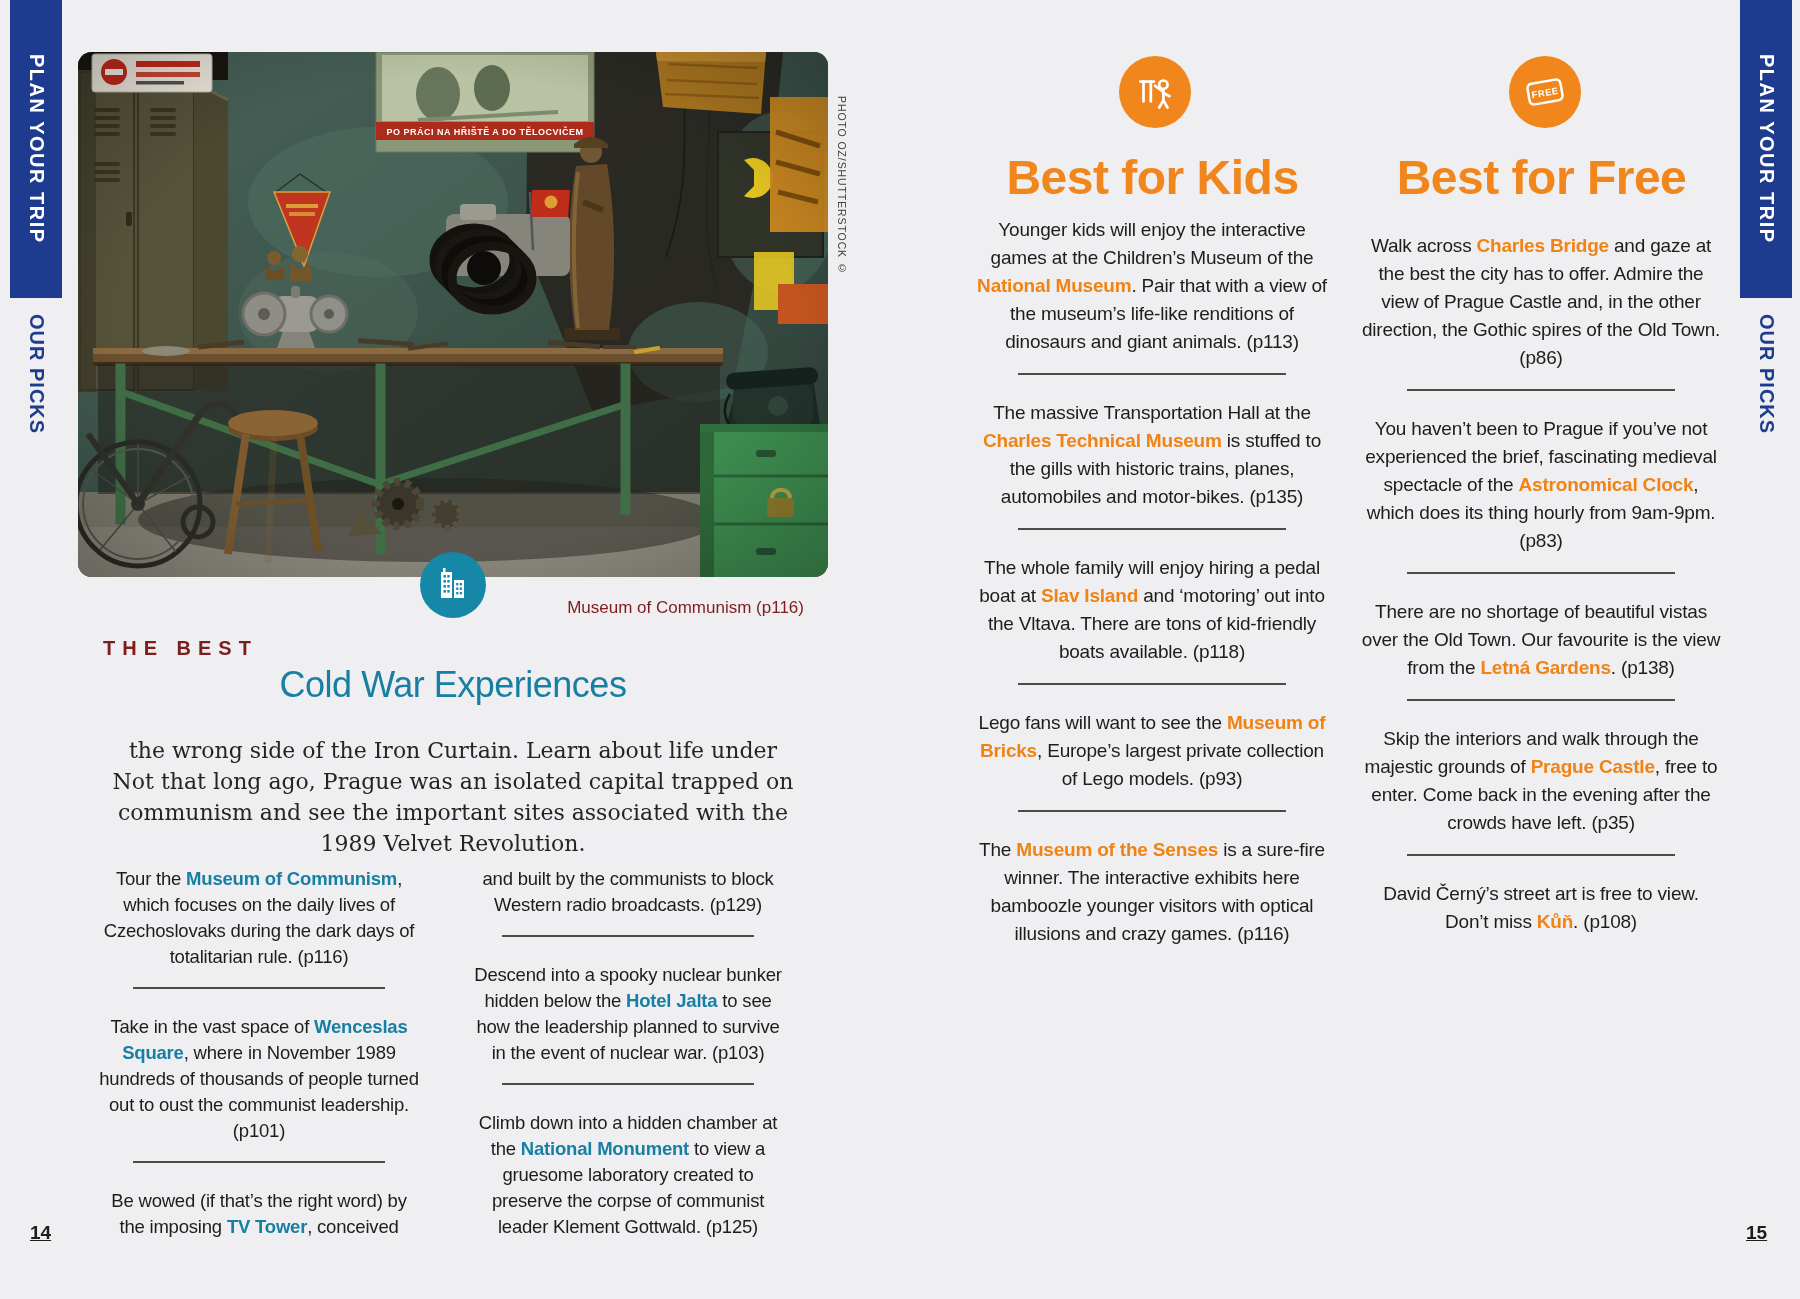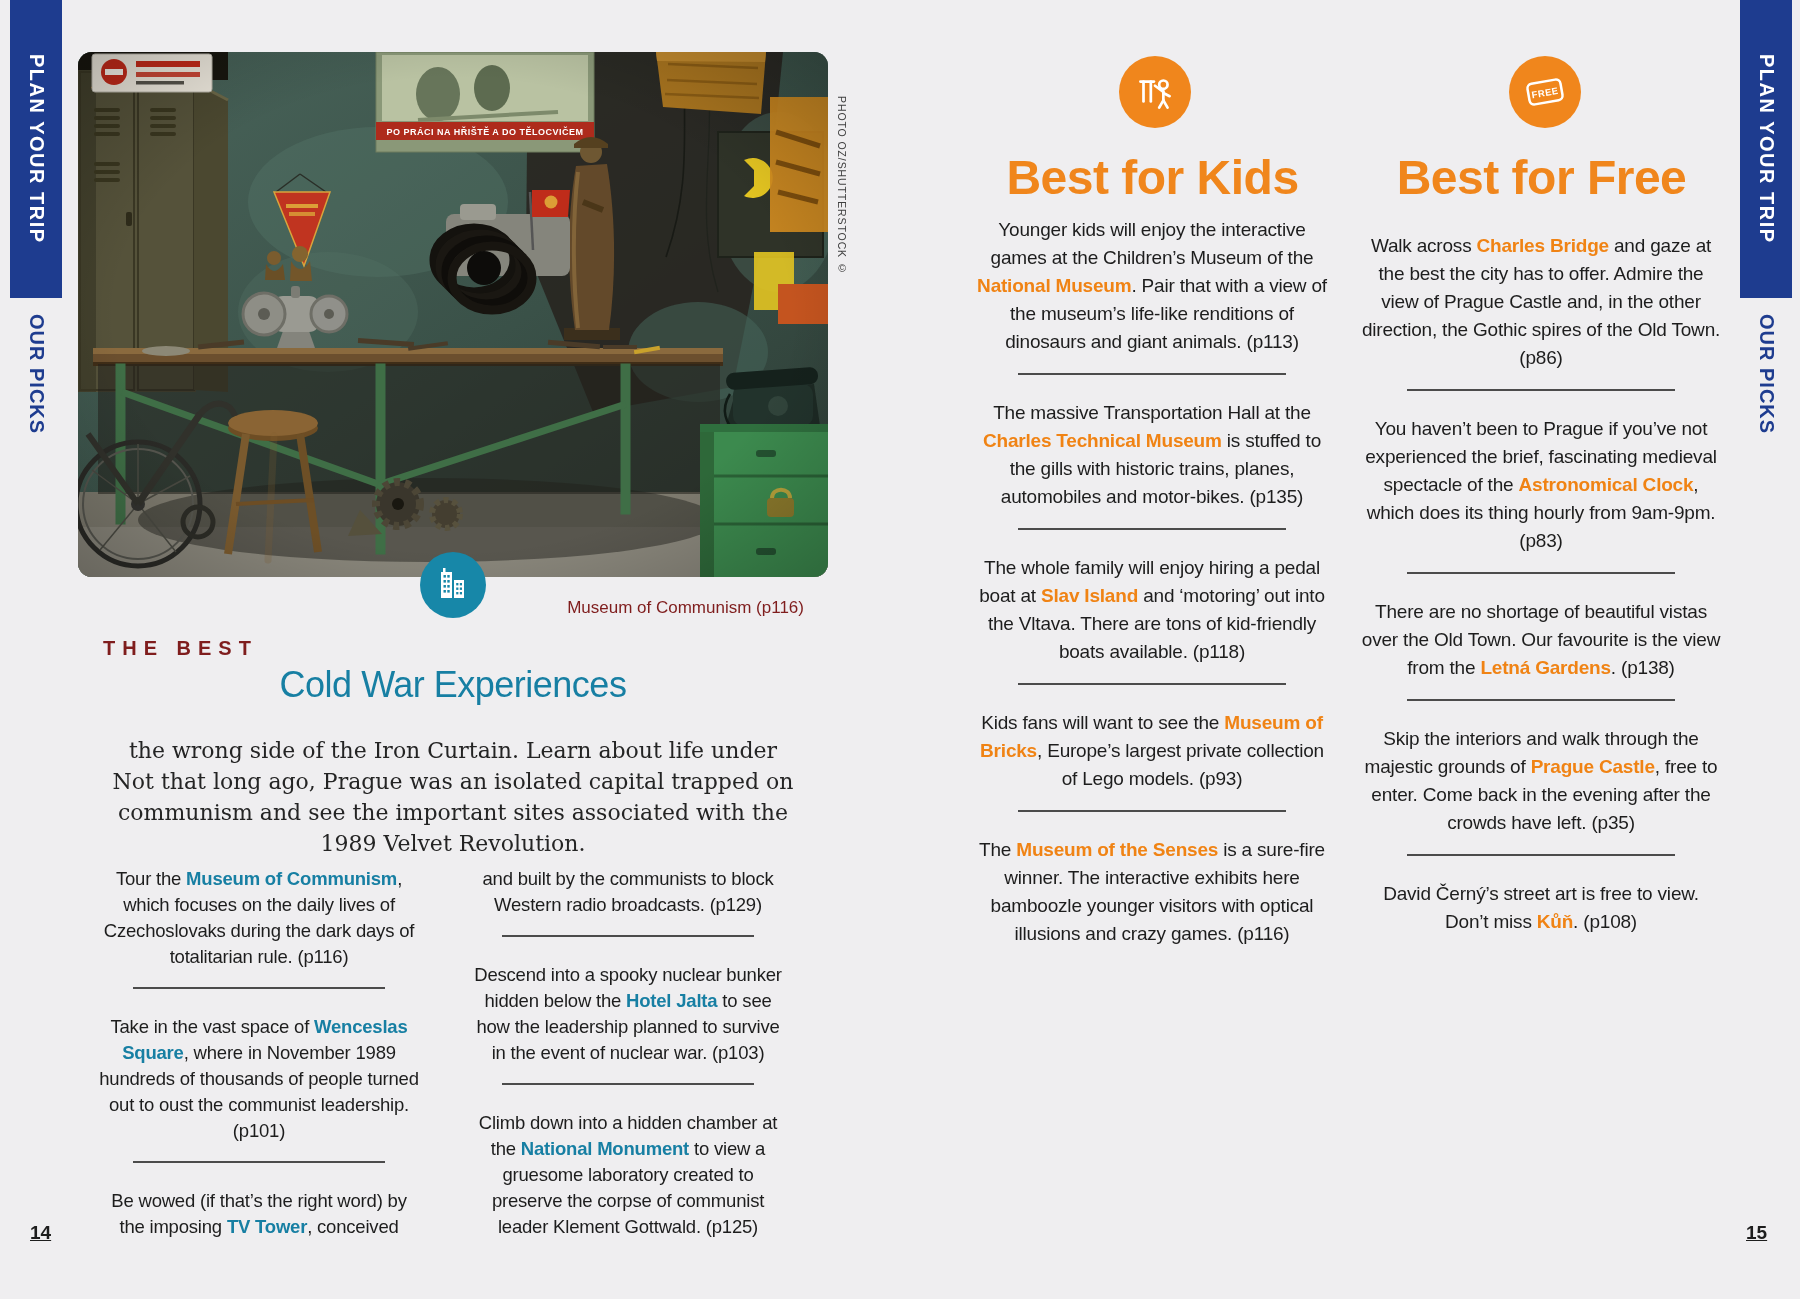--- a/index.html
+++ b/index.html
@@ -339,21 +339,21 @@
   </svg>
 </div>
 <div class="abs sec-title" style="left:960px;top:150px;">Best for Kids</div>
 <div class="abs col sec-col pg-right" style="left:972px;top:216px;">
     <p class="para"><span>Younger kids will enjoy the interactive games at the Children’s Museum of the </span><span class="hl">National Museum</span><span>. Pair that with a view of the museum’s life-like renditions of dinosaurs and giant animals. (p113)</span></p>
     <div class="divider"></div>
     <p class="para"><span>The massive Transportation Hall at the </span><span class="hl">Charles Technical Museum</span><span> is stuffed to the gills with historic trains, planes, automobiles and motor-bikes. (p135)</span></p>
     <div class="divider"></div>
     <p class="para"><span>The whole family will enjoy hiring a pedal boat at </span><span class="hl">Slav Island</span><span> and ‘motoring’ out into the Vltava. There are tons of kid-friendly boats available. (p118)</span></p>
     <div class="divider"></div>
-    <p class="para"><span>Kids fans will want to see the </span><span class="hl">Museum of Bricks</span><span>, Europe’s largest private collection of Lego models. (p93)</span></p>
+    <p class="para"><span>Lego fans will want to see the </span><span class="hl">Museum of Bricks</span><span>, Europe’s largest private collection of Lego models. (p93)</span></p>
     <div class="divider"></div>
     <p class="para"><span>The </span><span class="hl">Museum of the Senses</span><span> is a sure-fire winner. The interactive exhibits here bamboozle younger visitors with optical illusions and crazy games. (p116)</span></p>
   </div>
 
 <div class="abs sec-icon" style="left:1509px;top:56px;">
   <svg width="46" height="46" viewBox="0 0 44 44">
     <g transform="rotate(-10 22 22)">
       <rect x="6" y="12" width="32" height="20" rx="4.5" fill="none" stroke="#ffffff" stroke-width="2.4"></rect>
       <text x="22" y="25.8" text-anchor="middle" font-size="9" font-weight="bold" fill="#ffffff" letter-spacing="0.5" font-family="Liberation Sans, sans-serif">FREE</text>
     </g>

